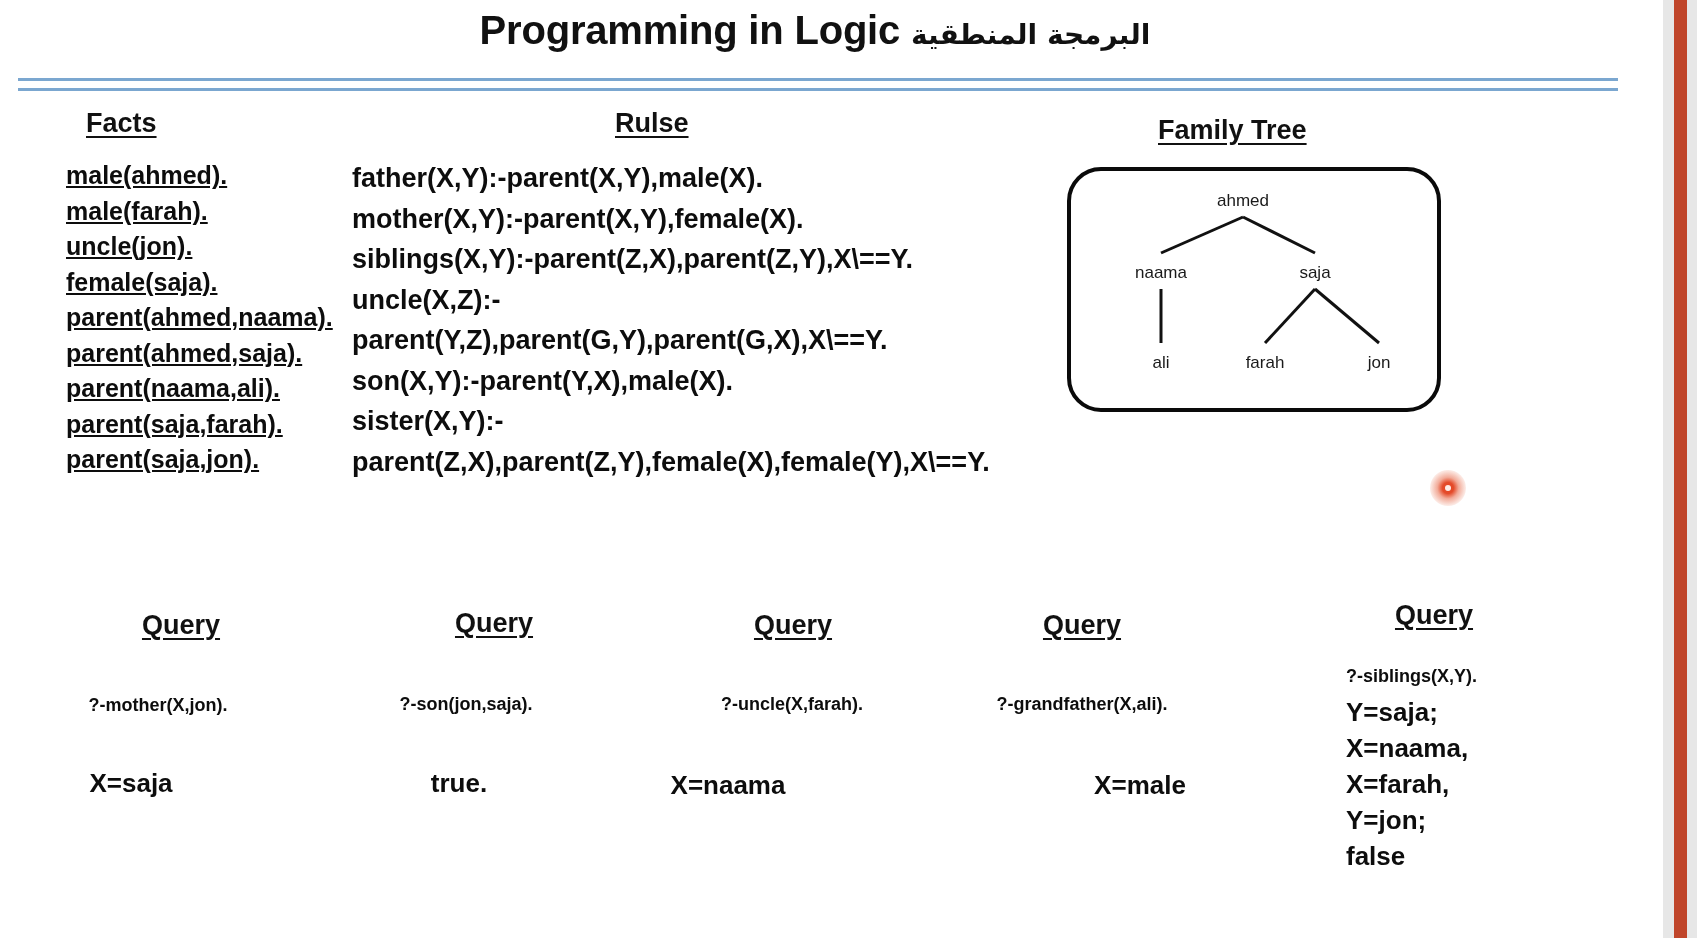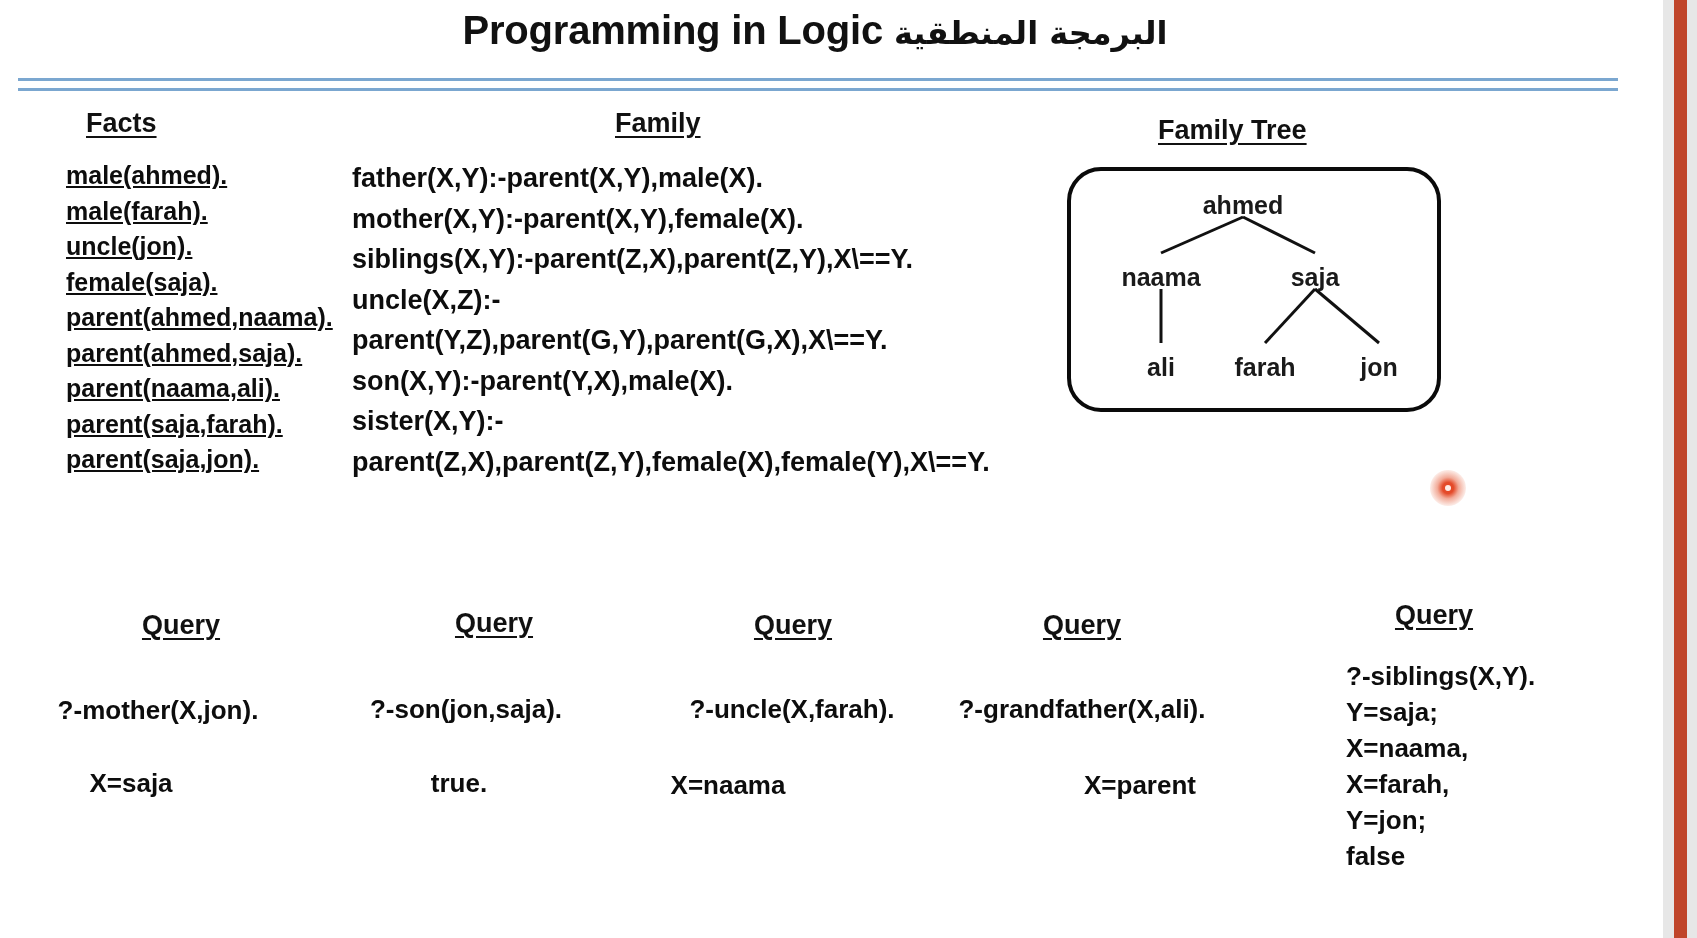--- a/index.html
+++ b/index.html
@@ -45,21 +45,21 @@
     width: 1630px;
     text-align: center;
     font-size: 40px;
     font-weight: bold;
     color: #111111;
     letter-spacing: -0.2px;
     white-space: nowrap;
   }
   #title .ar {
     font-family: "DejaVu Sans", sans-serif;
-    font-size: 32px;
+    font-size: 28px;
     font-weight: bold;
     direction: rtl;
     unicode-bidi: embed;
   }
 
   
   .divider-wrap {
     position: absolute;
     left: 18px; top: 78px;
     width: 1600px; height: 16px;
@@ -120,22 +120,22 @@
   }
   #tree-svg {
     position: absolute;
     left: 1067px; top: 167px;
     width: 374px; height: 245px;
     pointer-events: none;
   }
   .tree-label {
     position: absolute;
     font-family: "Liberation Sans", sans-serif;
-    font-size: 25px;
-    font-weight: bold;
+    font-size: 17px;
+    font-weight: normal;
     color: #1a1a1a;
     white-space: nowrap;
     transform: translateX(-50%);
   }
 
   
   #click-marker {
     position: absolute;
     left: 1430px; top: 470px;
     width: 36px; height: 36px;
@@ -161,21 +161,21 @@
   .query-head {
     font-size: 27px;
     font-weight: bold;
     color: #111111;
     text-decoration: underline;
     text-underline-offset: 4px;
     white-space: nowrap;
     text-align: center;
   }
   .query-text {
-    font-size: 26px;
+    font-size: 18px;
     font-weight: bold;
     color: #0d0d0d;
     white-space: nowrap;
   }
   .query-result {
     font-size: 26px;
     font-weight: bold;
     color: #0d0d0d;
     white-space: nowrap;
   }
@@ -203,21 +203,21 @@
       <div class="line">male(farah).</div>
       <div class="line">uncle(jon).</div>
       <div class="line">female(saja).</div>
       <div class="line">parent(ahmed,naama).</div>
       <div class="line">parent(ahmed,saja).</div>
       <div class="line">parent(naama,ali).</div>
       <div class="line">parent(saja,farah).</div>
       <div class="line">parent(saja,jon).</div>
     </div>
 
-  <div class="section-head" style="left:615px; top:108px;">Family</div>
+  <div class="section-head" style="left:615px; top:108px;">Rulse</div>
   <div class="code-col" id="rules-col">
       <div class="line">father(X,Y):-parent(X,Y),male(X).</div>
       <div class="line">mother(X,Y):-parent(X,Y),female(X).</div>
       <div class="line">siblings(X,Y):-parent(Z,X),parent(Z,Y),X\==Y.</div>
       <div class="line">uncle(X,Z):-</div>
       <div class="line">parent(Y,Z),parent(G,Y),parent(G,X),X\==Y.</div>
       <div class="line">son(X,Y):-parent(Y,X),male(X).</div>
       <div class="line">sister(X,Y):-</div>
       <div class="line">parent(Z,X),parent(Z,Y),female(X),female(Y),X\==Y.</div>
     </div>
@@ -247,21 +247,21 @@
       <div class="query-block query-text" style="left: 158px; top: 695px; transform: translateX(-50%);">?-mother(X,jon).</div>
       <div class="query-block query-result" style="left: 131px; top: 768px; transform: translateX(-50%);">X=saja</div>
       <div class="query-block query-head" style="left: 494px; top: 608px; transform: translateX(-50%);">Query</div>
       <div class="query-block query-text" style="left: 466px; top: 694px; transform: translateX(-50%);">?-son(jon,saja).</div>
       <div class="query-block query-result" style="left: 459px; top: 768px; transform: translateX(-50%);">true.</div>
       <div class="query-block query-head" style="left: 793px; top: 610px; transform: translateX(-50%);">Query</div>
       <div class="query-block query-text" style="left: 792px; top: 694px; transform: translateX(-50%);">?-uncle(X,farah).</div>
       <div class="query-block query-result" style="left: 728px; top: 770px; transform: translateX(-50%);">X=naama</div>
       <div class="query-block query-head" style="left: 1082px; top: 610px; transform: translateX(-50%);">Query</div>
       <div class="query-block query-text" style="left: 1082px; top: 694px; transform: translateX(-50%);">?-grandfather(X,ali).</div>
-      <div class="query-block query-result" style="left: 1140px; top: 770px; transform: translateX(-50%);">X=parent</div>
+      <div class="query-block query-result" style="left: 1140px; top: 770px; transform: translateX(-50%);">X=male</div>
       <div class="query-block query-head" style="left: 1434px; top: 600px; transform: translateX(-50%);">Query</div>
       <div class="query-block qb-lines q-left" style="left: 1346px; top: 658px;">
         <div class="query-text line">?-siblings(X,Y).</div>
         <div class="query-result line">Y=saja;</div>
         <div class="query-result line">X=naama,</div>
         <div class="query-result line">X=farah,</div>
         <div class="query-result line">Y=jon;</div>
         <div class="query-result line">false</div>
       </div>
     </div>

